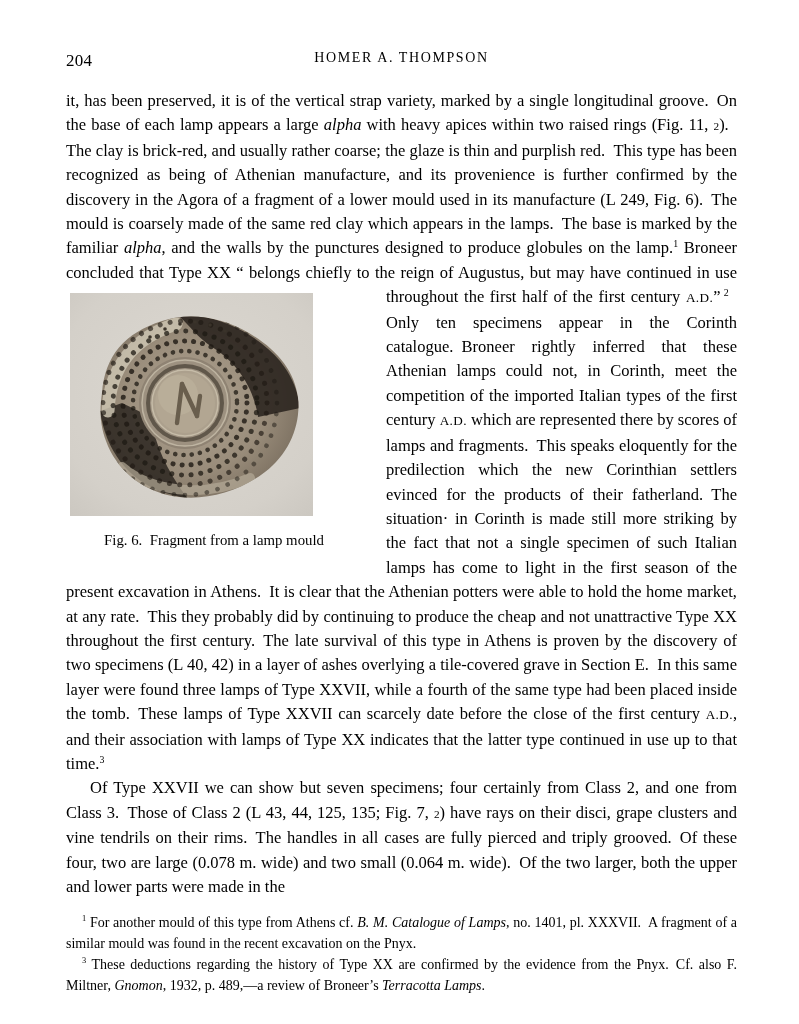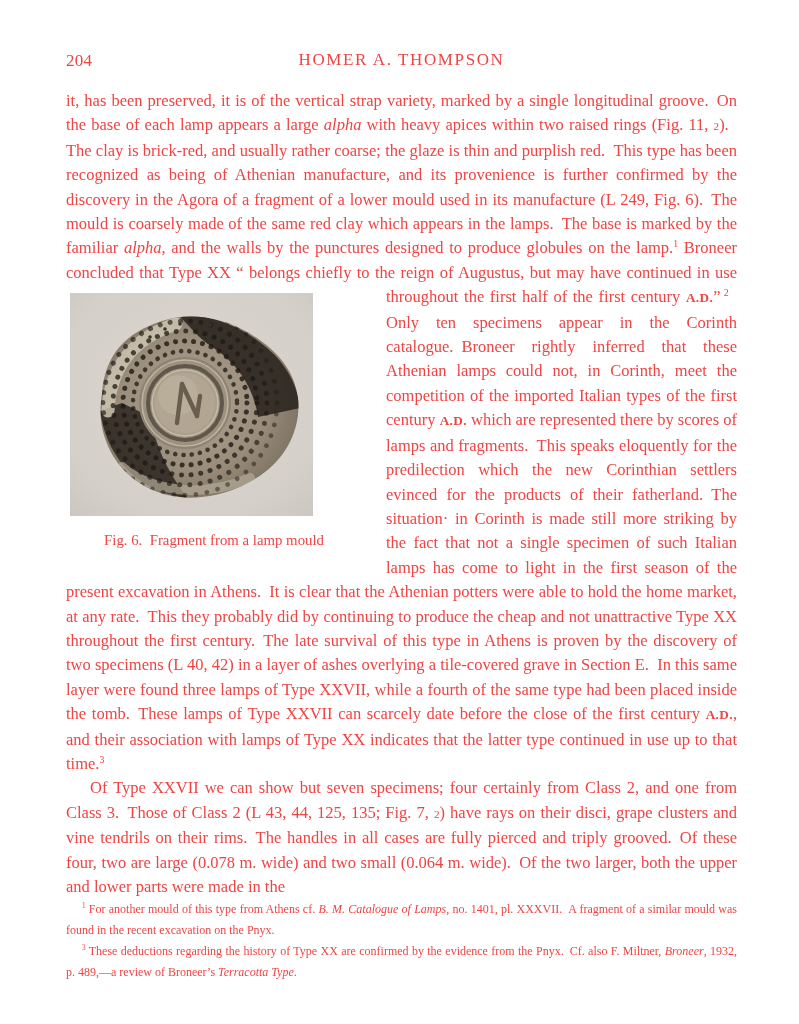--- a/index.html
+++ b/index.html
@@ -2,43 +2,43 @@
 <html><head>
 <meta charset="utf-8">
 <style>
   html, body { margin:0; padding:0; background:#ffffff; }
   .page {
     position:relative;
     width:799px; height:1024px;
     box-sizing:border-box;
     padding:50px 62px 0 66px;
     background:#ffffff;
-    color:#ef4444;
+    color:#000000;
     font-family:"Liberation Serif", serif;
     overflow:hidden;
   }
   .page-header { position:relative; height:22px; margin-bottom:17px; }
   .page-number { position:absolute; left:0; top:1px; font-size:17px; letter-spacing:.3px; }
-  .running-head { text-align:center; font-size:17px; letter-spacing:1.6px; }
+  .running-head { text-align:center; font-size:14px; letter-spacing:1.6px; }
   p { margin:0; }
   .para { font-size:16.5px; line-height:24.4px; text-align:justify; }
   .para-indent { text-indent:24px; }
   .fig {
     float:left; width:288px;
     margin:8px 28px 25px 4px;
   }
   .photo-frame { display:block; width:243px; height:223px; }
   .photo-frame svg { display:block; }
   .figcap { display:block; margin-top:15px; font-size:14.8px; line-height:19px; text-align:center; }
   .figcap span { display:block; }
-  .footnotes { font-size:12px; line-height:21px; text-align:justify; }
+  .footnotes { margin-top:13px; font-size:14px; line-height:21px; text-align:justify; }
   .footnotes p { text-indent:16px; }
   sup { font-size:60%; line-height:0; vertical-align:super; }
   small { font-size:68%; }
-  .sc { text-transform:uppercase; font-size:80%; letter-spacing:.4px;font-weight:bold; }
+  .sc { text-transform:uppercase; font-size:80%; letter-spacing:.4px; }
   i { }
 </style>
 </head>
 <body>
 
 <div class="page">
 
   <div class="page-header">
     <span class="page-number">204</span>
     <div class="running-head">HOMER A. THOMPSON</div>
@@ -100,17 +100,17 @@
         </span>
           <span class="figcap">
             <span>Fig. 6. Fragment from a lamp mould</span>
           </span>
         </span><span>have continued in use throughout the first half of the first century <span class="sc">a.d.</span>” <sup>2</sup> Only ten specimens appear in the Corinth catalogue. Broneer rightly inferred that these Athenian lamps could not, in Corinth, meet the competition of the imported Italian types of the first century <span class="sc">a.d.</span> which are represented there by scores of lamps and fragments. This speaks eloquently for the predilection which the new Corinthian settlers evinced for the products of their fatherland. The situation· in Corinth is made still more striking by the fact that not a single specimen of such Italian lamps has come to light in the first season of the present excavation in Athens. It is clear that the Athenian potters were able to hold the home market, at any rate. This they probably did by continuing to produce the cheap and not unattractive Type XX throughout the first century. The late survival of this type in Athens is proven by the discovery of two specimens (L 40, 42) in a layer of ashes overlying a tile-covered grave in Section E. In this same layer were found three lamps of Type XXVII, while a fourth of the same type had been placed inside the tomb. These lamps of Type XXVII can scarcely date before the close of the first century <span class="sc">a.d.</span>, and their association with lamps of Type XX indicates that the latter type continued in use up to that time.<sup>3</sup></span></p>
 
     <p class="para para-indent"><span>Of Type XXVII we can show but seven specimens; four certainly from Class 2, and one from Class 3. Those of Class 2 (L 43, 44, 125, 135; Fig. 7, <small>2</small>) have rays on their disci, grape clusters and vine tendrils on their rims. The handles in all cases are fully pierced and triply grooved. Of these four, two are large (0.078 m. wide) and two small (0.064 m. wide). Of the two larger, both the upper and lower parts were made in the</span></p>
 
     <div class="footnotes">
       <p><sup>1</sup> For another mould of this type from Athens cf. <i>B. M. Catalogue of Lamps</i>, no. 1401, pl. XXXVII. A fragment of a similar mould was found in the recent excavation on the Pnyx.</p>
-      <p><sup>3</sup> These deductions regarding the history of Type XX are confirmed by the evidence from the Pnyx. Cf. also F. Miltner, <i>Broneer</i>, 1932, p. 489,—a review of Broneer’s <i>Terracotta Type</i>.</p>
+      <p><sup>3</sup> These deductions regarding the history of Type XX are confirmed by the evidence from the Pnyx. Cf. also F. Miltner, <i>Gnomon</i>, 1932, p. 489,—a review of Broneer’s <i>Terracotta Lamps</i>.</p>
     </div>
 
   </div>
 </div>
 
 </body></html>

